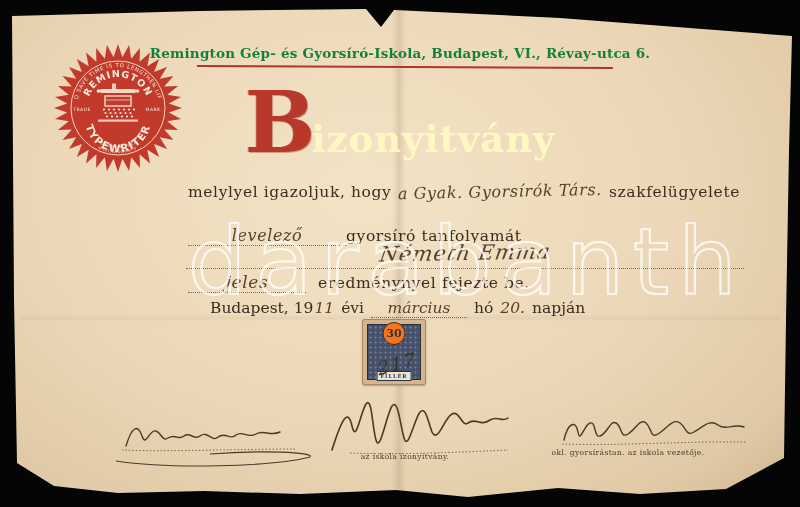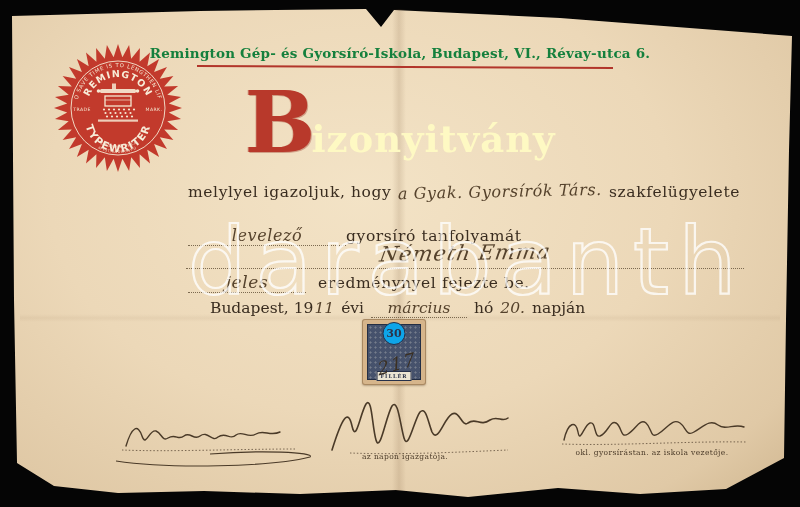--- a/index.html
+++ b/index.html
@@ -39,21 +39,21 @@
                  letter-spacing:1px;}
   .dateline{position:absolute;left:210px;top:299px;color:#3a2d20;font-size:15.5px;
             display:flex;align-items:baseline;gap:7px;white-space:nowrap;}
 
   .stamp{position:absolute;left:362px;top:319px;width:64px;height:66px;background:#d6b58b;
          border-radius:3px;box-shadow:inset 0 0 0 1px rgba(115,85,48,.45),0 1px 2px rgba(80,55,30,.35);}
   .stamp-inner{position:absolute;inset:5px;background:#46526c;border:1px solid #232e44;
          background-image:radial-gradient(rgba(230,228,214,.3) .8px, transparent 1.3px);
          background-size:5px 5px;}
   .stamp-circle{position:absolute;top:3px;left:50%;transform:translateX(-50%);width:21px;height:21px;
-         border-radius:50%;background:#0ea5e9;border:1px solid #25304a;display:flex;
+         border-radius:50%;background:#f97316;border:1px solid #25304a;display:flex;
          align-items:center;justify-content:center;font-size:11px;font-weight:bold;color:#2c3349;}
   .stamp-band{position:absolute;bottom:4px;left:50%;transform:translateX(-50%);background:#ebe5d3;
          font-size:5px;line-height:6px;padding:1px 3px;letter-spacing:1px;color:#2c3349;
          border:1px solid #25304a;font-weight:bold;}
   .stamp-num{position:absolute;left:377px;top:353px;font-size:18px;font-style:italic;color:#3a3024;
          transform:rotate(-16deg) skewX(-8deg);letter-spacing:2px;}
 
   .sig-caption{position:absolute;font-size:7.5px;color:#4a3a28;text-align:center;
                border-top:1px dotted #7c6a50;padding-top:2px;letter-spacing:.4px;}
   .sig-svg{position:absolute;}
@@ -190,28 +190,28 @@
     <svg class="sig-svg" style="left:110px;top:448px" width="212" height="22" viewBox="0 0 212 22">
       <path d="M6,13 C60,21 160,19 200,9 C206,4 150,2 100,6" fill="none" stroke="#4a3a28" stroke-width="1.1"></path>
     </svg>
 
     <svg class="sig-svg" style="left:322px;top:396px" width="188" height="60" viewBox="0 0 188 60">
       <path d="M10,54 C20,22 26,12 30,30 C34,48 38,18 44,8 C50,0 50,30 54,44 C58,58 64,20 70,10
                C76,2 78,28 82,42 C86,56 92,24 98,16 C104,10 106,26 110,36 C116,48 122,22 130,18
                C138,14 140,32 146,27 C154,21 158,31 168,24 C176,19 180,27 186,22" fill="none" stroke="#4a3a28" stroke-width="1.6" stroke-linecap="round"></path>
       <path d="M28,57 C80,59 140,56 186,54" fill="none" stroke="#4a3a28" stroke-width="0.7" stroke-dasharray="1.5,2"></path>
     </svg>
-    <div class="sig-caption" style="left:330px;top:450px;width:150px;border-top:none">az napon igazgatója.</div>
+    <div class="sig-caption" style="left:330px;top:450px;width:150px;border-top:none">az iskola izonyitvány.</div>
 
     <svg class="sig-svg" style="left:558px;top:410px" width="192" height="40" viewBox="0 0 192 40">
       <path d="M6,30 C10,12 18,10 20,22 C22,34 26,15 32,13 C38,11 36,28 42,26 C50,23 52,10 58,13
                C64,16 62,29 70,24 C78,19 82,8 88,13 C94,18 92,29 100,24 C110,18 114,8 122,13
                C128,17 128,27 136,22 C146,16 152,9 160,15 C168,21 176,13 186,17" fill="none" stroke="#4a3a28" stroke-width="1.4" stroke-linecap="round"></path>
       <path d="M4,34 C60,36 130,31 188,32" fill="none" stroke="#4a3a28" stroke-width="0.7" stroke-dasharray="1.5,2"></path>
     </svg>
-    <div class="sig-caption" style="left:554px;top:446px;width:196px;border-top:none">okl. gyorsírástan. az iskola vezetője.</div>
+    <div class="sig-caption" style="left:530px;top:446px;width:196px;border-top:none">okl. gyorsírástan. az iskola vezetője.</div>
 
     <svg class="watermark" width="800" height="507" viewBox="0 0 800 507">
       <text x="188" y="294" font-family="DejaVu Sans, sans-serif" font-size="92" letter-spacing="9" fill="none" stroke="#ffffff" stroke-width="2.2" opacity="0.78">darabanth</text>
     </svg>
 
   </div>
 </div>
 
 </body></html>

